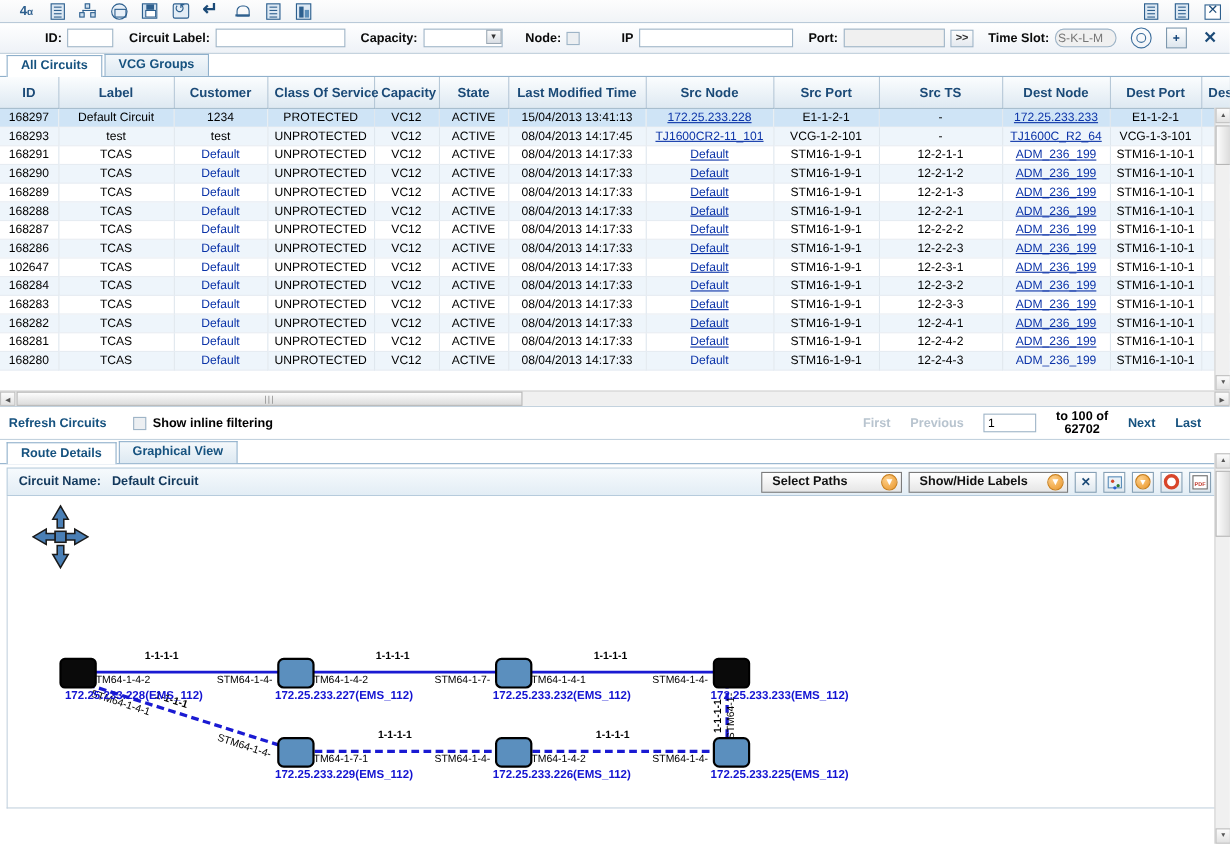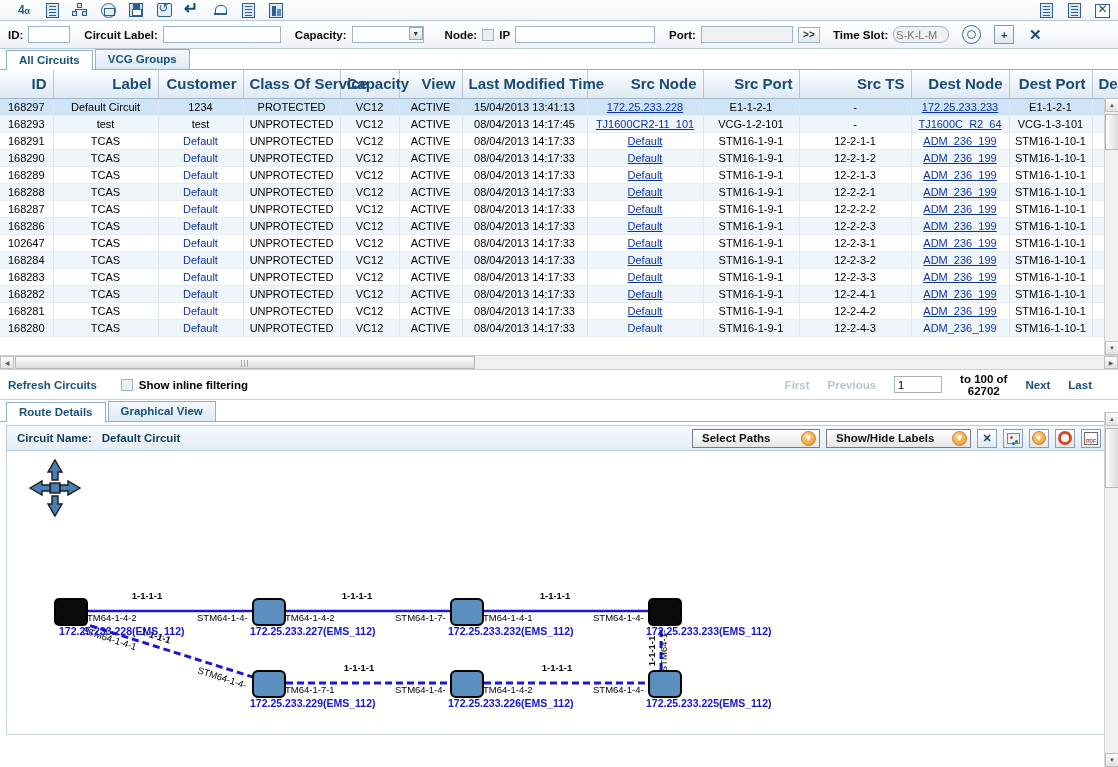--- a/index.html
+++ b/index.html
@@ -58,21 +58,21 @@
 
   
   .filterbar {
     height: 28px;
     background: linear-gradient(#ffffff,#eef2f7);
     border-bottom: 1px solid #b9c9d8;
     display: flex; align-items: center;
     padding: 0 8px;
     gap: 5px;
   }
-  .flabel { font-weight: bold; font-size: 11.5px; color: #0a0a0a; white-space: nowrap; }
+  .flabel { font-weight: bold; font-size: 11.5px; color: #0a0a0a; white-space: nowrap; margin-left: 33px; }
   .finput {
     border: 1px solid #9eb4c7; background: #fff; height: 17px;
     font-family: "Liberation Sans", sans-serif; font-size: 11px;
     padding: 0 2px;
   }
   .finput.ro { background:#f0f0f0; color:#8a8a8a; }
   .sel-wrap { position: relative; display:inline-block; }
   select.fsel {
     -webkit-appearance:none; appearance:none;
     border:1px solid #9eb4c7; background:#fff; height:17px; width:72px;
@@ -105,22 +105,22 @@
   }
   .tab.active { background: #ffffff; color: #16527f; position: relative; top:1px; }
 
   
   .grid-wrap { position: relative; height: 300px; border-bottom: 1px solid #c3d2de; }
   table.grid { border-collapse: collapse; width: 1104px; table-layout: fixed; }
   table.grid th {
     background: linear-gradient(#fbfdfe,#dee9f2);
     border-right: 1px solid #b6c8d7;
     border-bottom: 1px solid #9fb7c9;
-    color: #1b4a77; font-size: 15px; font-weight: bold;
-    height: 28px; text-align: right; padding: 0 6px;
+    color: #1b4a77; font-size: 12px; font-weight: bold;
+    height: 28px; text-align: center; padding: 0 6px;
     white-space: nowrap;
   }
   table.grid td {
     border-right: 1px solid #dfe7ee;
     border-bottom: 1px solid #e6ecf2;
     height: 17px; font-size: 11px; text-align: center;
     padding: 0 3px; white-space: nowrap; overflow: hidden;
   }
   tr.r-even td { background: #eef5fb; }
   tr.r-odd  td { background: #ffffff; }
@@ -291,21 +291,21 @@
         <col style="width:83px">
         <col style="width:26px">
     </colgroup>
     <thead>
         <tr id="hdr-row">
           <th>ID</th>
           <th>Label</th>
           <th>Customer</th>
           <th>Class Of Service</th>
           <th>Capacity</th>
-          <th>View</th>
+          <th>State</th>
           <th>Last Modified Time</th>
           <th>Src Node</th>
           <th>Src Port</th>
           <th>Src TS</th>
           <th>Dest Node</th>
           <th>Dest Port</th>
           <th>Des</th>
         </tr>
       </thead>
   </table>

